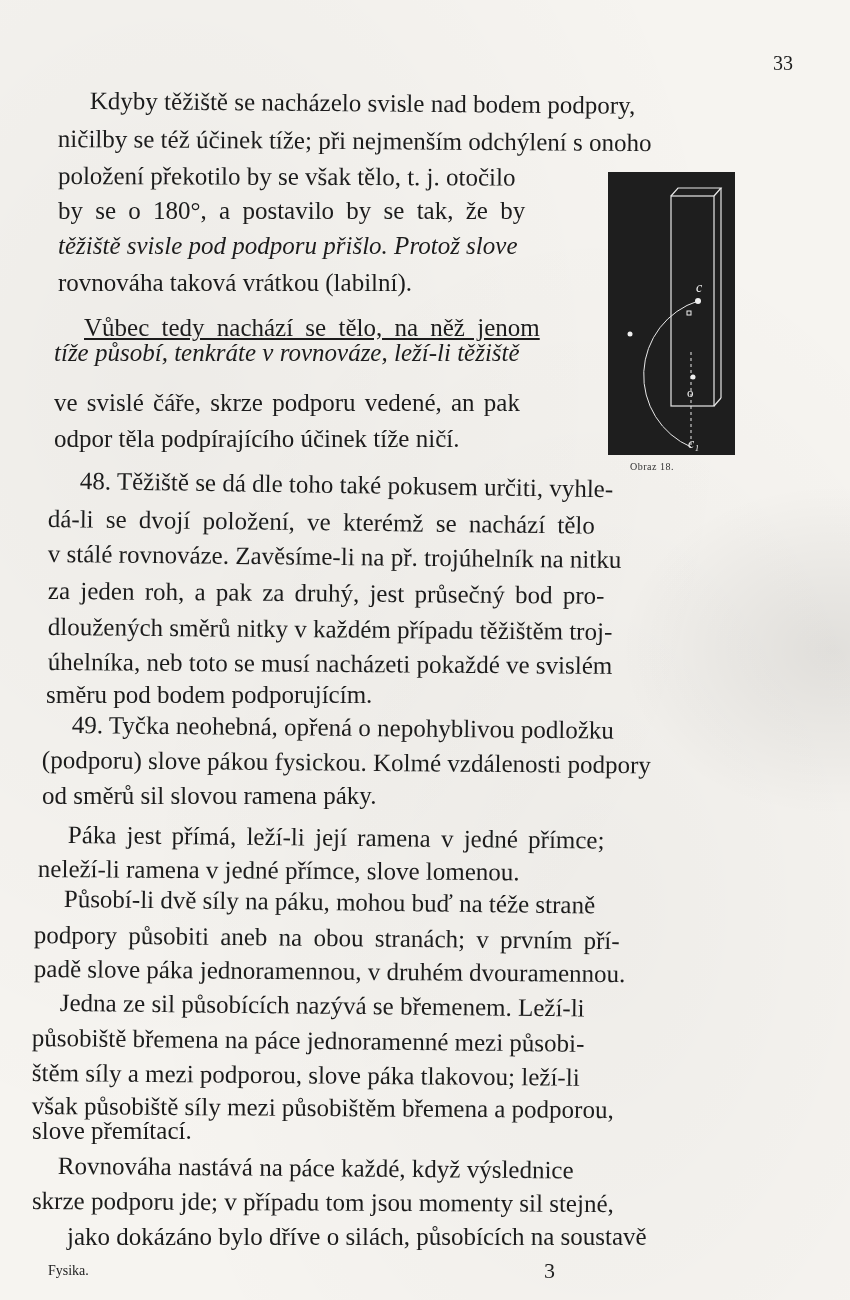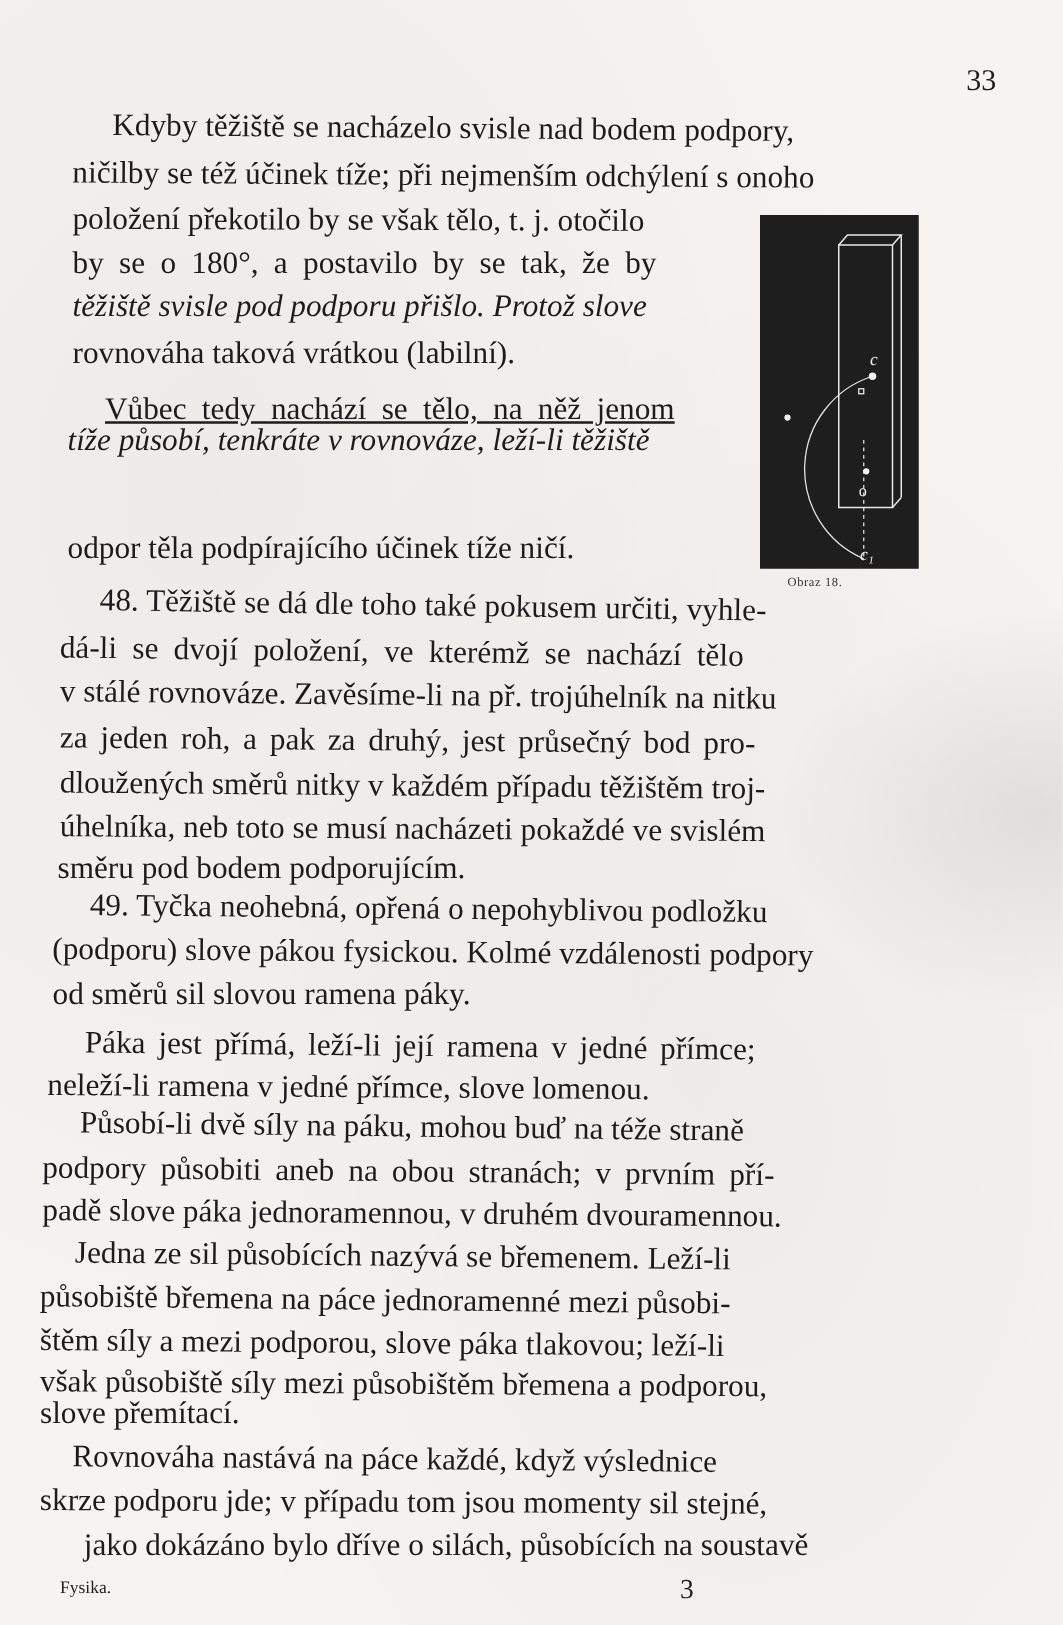--- a/index.html
+++ b/index.html
@@ -13,21 +13,21 @@
   .page {
     position: absolute; left: 0; top: 0; width: 850px; height: 1300px;
     background:
       radial-gradient(ellipse at 20% 30%, rgba(0,0,0,0.035), transparent 60%),
       radial-gradient(ellipse at 70% 70%, rgba(0,0,0,0.03), transparent 55%),
       radial-gradient(ellipse at 98% 50%, rgba(0,0,0,0.08), transparent 18%),
       #f6f4f0;
   }
   .page-number {
     position: absolute; left: 773px; top: 52px;
-    font-size: 24px; letter-spacing: 0;
+    font-size: 20px; letter-spacing: 0;
   }
   .line {
     position: absolute; white-space: nowrap;
     font-size: 25px; line-height: 1;
     transform-origin: left top;
   }
   .figure {
     position: absolute; left: 608px; top: 172px; width: 127px; height: 283px;
     background: #1e1e1e;
   }
@@ -54,20 +54,21 @@
 
   <div class="line" style="left:90px;  top:88px;  width:675px; transform:rotate(0.5deg);">Kdyby těžiště se nacházelo svisle nad bodem podpory,</div>
   <div class="line" style="left:58px;  top:126px; transform:rotate(0.4deg);">ničilby se též účinek tíže; při nejmenším odchýlení s onoho</div>
   <div class="line" style="left:58px;  top:163px; transform:rotate(0.2deg);">položení překotilo by se však tělo, t. j. otočilo</div>
   <div class="line" style="left:58px;  top:198px; word-spacing:6px;">by se o 180°, a postavilo by se tak, že by</div>
   <div class="line" style="left:58px;  top:233px;font-style:italic;">těžiště svisle pod podporu přišlo. Protož slove</div>
   <div class="line" style="left:58px;  top:270px;">rovnováha taková vrátkou (labilní).</div>
 
   <div class="line" style="left:84px;  top:315px; word-spacing:6px;text-decoration:underline;">Vůbec tedy nachází se tělo, na něž jenom</div>
   <div class="line" style="left:54px;  top:340px;font-style:italic;">tíže působí, tenkráte v rovnováze, leží-li těžiště</div>
+  <div class="line" style="left:54px;  top:390px; word-spacing:3px;">ve svislé čáře, skrze podporu vedené, an pak</div>
   <div class="line" style="left:54px;  top:426px;">odpor těla podpírajícího účinek tíže ničí.</div>
 
   <div class="figure">
     <svg width="127" height="283" viewBox="0 0 127 283">
 
       <polyline points="63,24 70,16 113,16 106,24" fill="none" stroke="#e8e8e8" stroke-width="1.2"></polyline>
       <rect x="63" y="24" width="43" height="210" fill="none" stroke="#e8e8e8" stroke-width="1.2"></rect>
       <line x1="113" y1="16" x2="113" y2="226" stroke="#e8e8e8" stroke-width="1.2"></line>
       <line x1="106" y1="234" x2="113" y2="226" stroke="#e8e8e8" stroke-width="1.2"></line>
 

